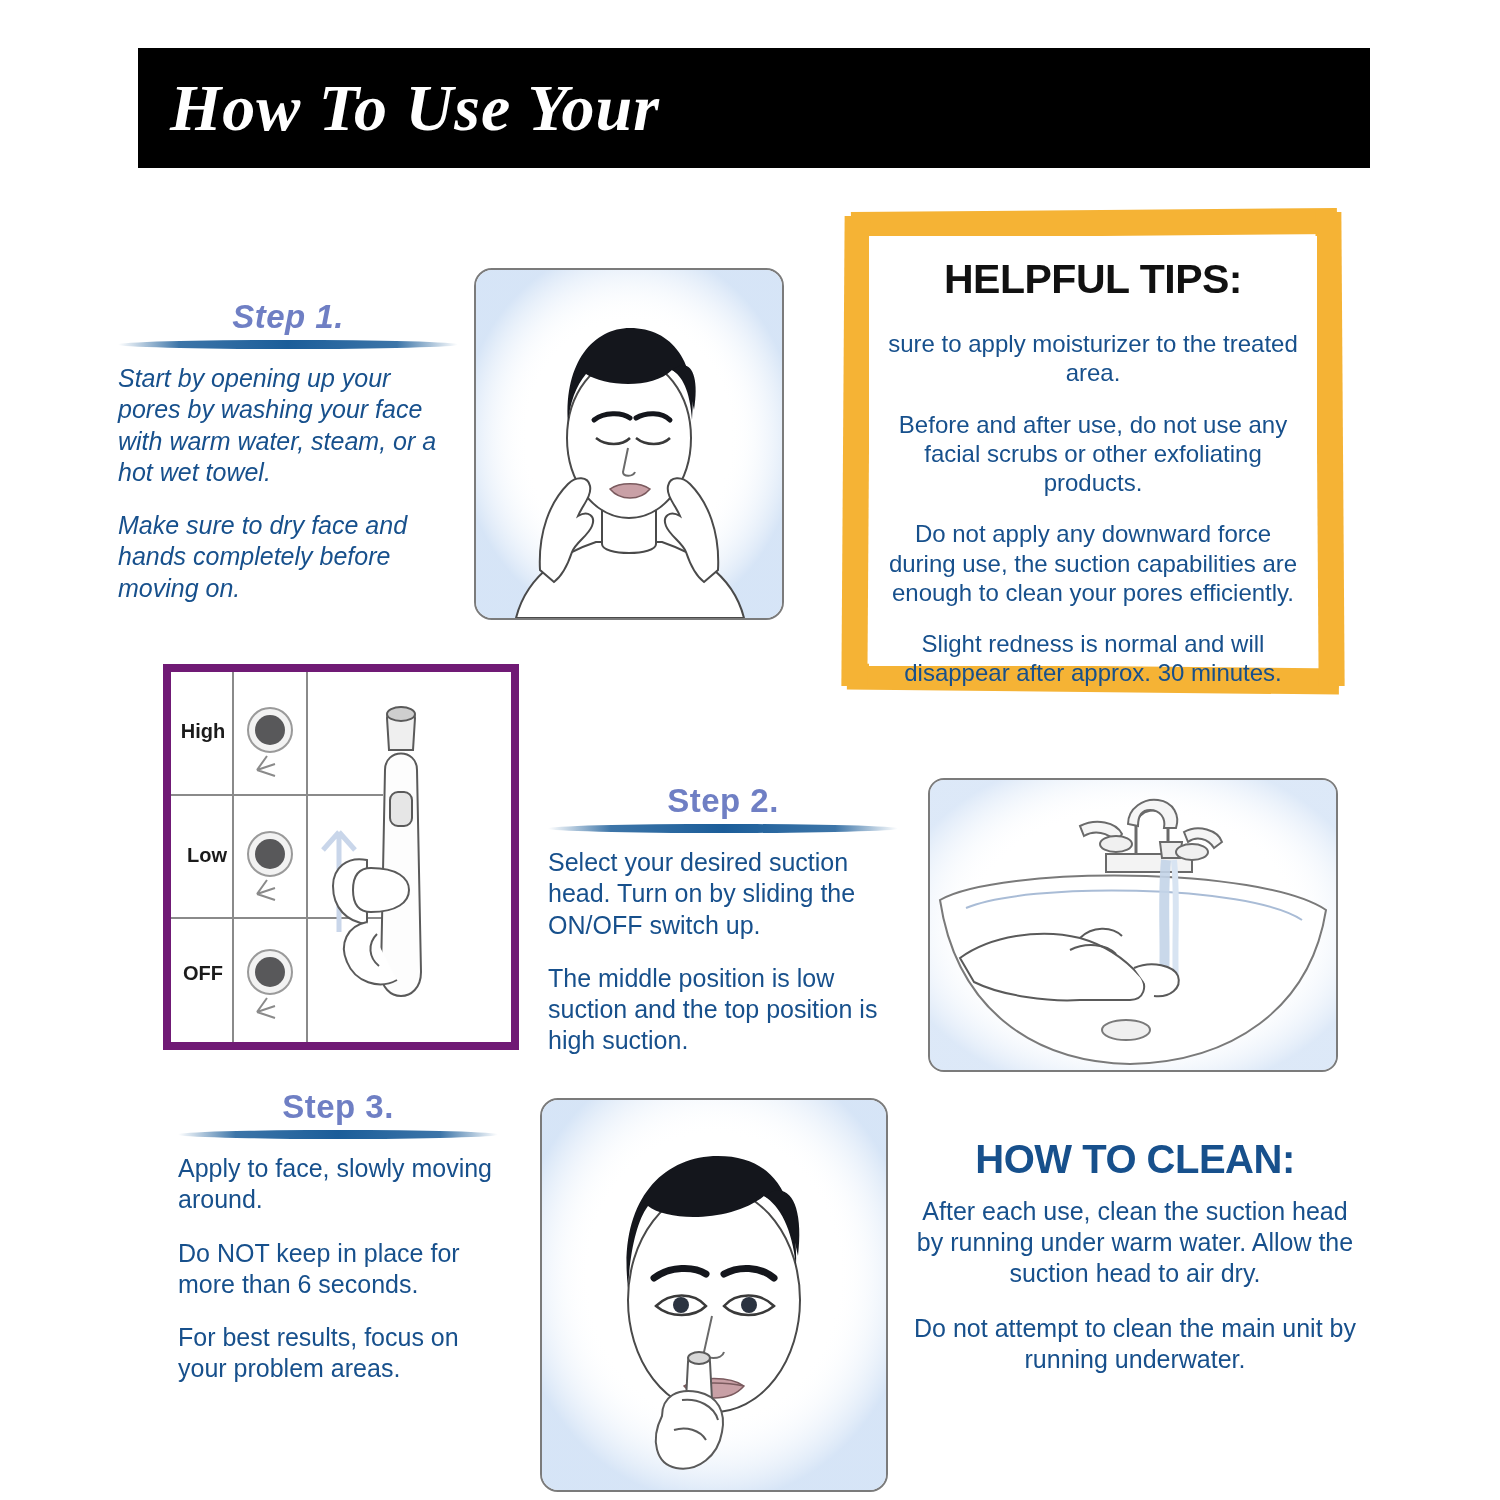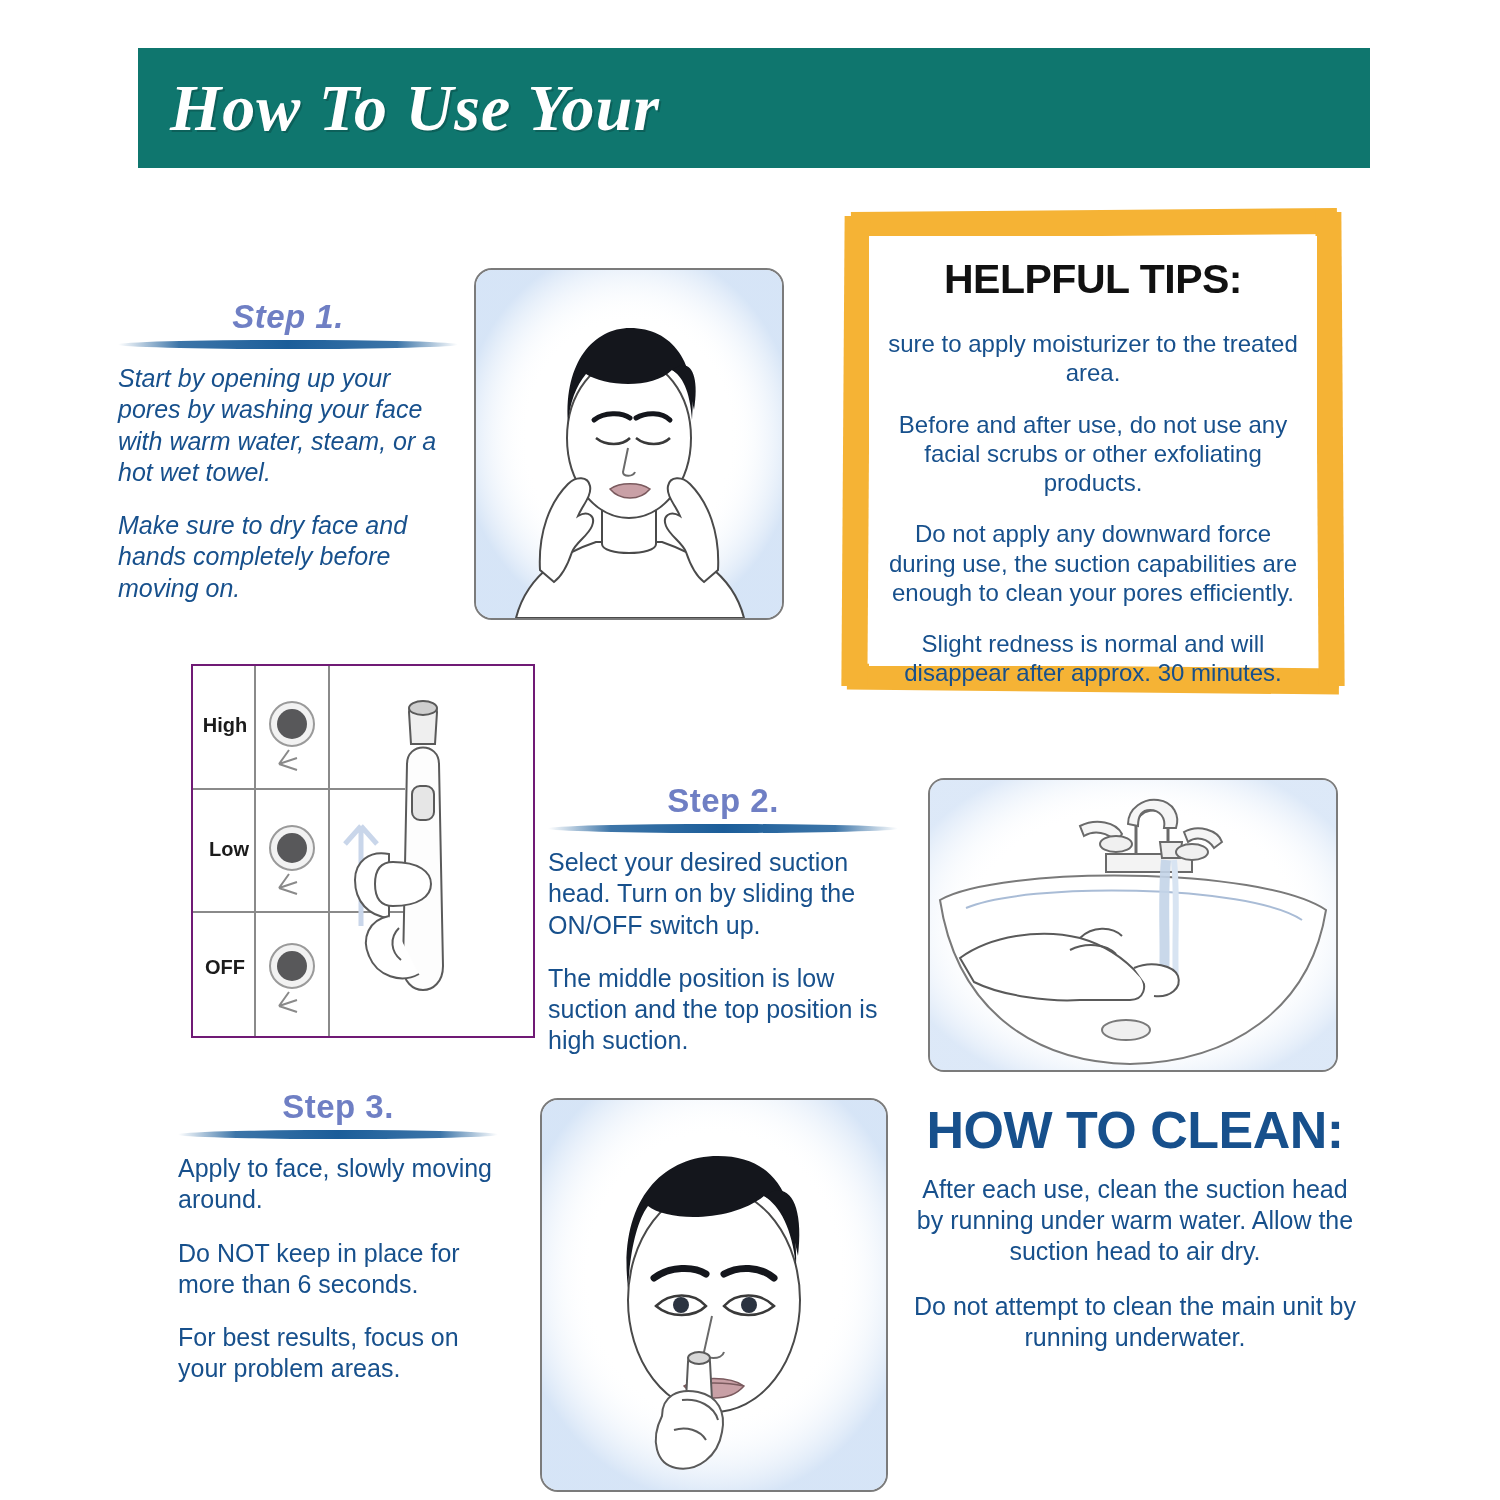--- a/index.html
+++ b/index.html
@@ -15,21 +15,21 @@
     overflow: hidden;
   }
 
   
   #header-banner {
     position: absolute;
     left: 138px;
     top: 48px;
     width: 1232px;
     height: 120px;
-    background: #0f766e;
+    background: #000000;
     display: flex;
     align-items: center;
   }
   #header-title {
     color: #ffffff;
     font-family: "Liberation Serif", serif;
     font-weight: bold;
     font-size: 66px;
     font-style: italic;
     letter-spacing: 1px;
@@ -116,24 +116,23 @@
   #tips-body p { margin: 0 0 22px 0; }
   #tips-body p:last-child { margin-bottom: 0; }
 
   
   #switch-image {
     position: absolute;
     left: 163px;
     top: 664px;
     width: 340px;
     height: 370px;
-    border: 2px solid #701a75;
+    border: 8px solid #701a75;
     background: #fff;
     overflow: hidden;
-    margin-left: 28px;
   }
   .switch-label {
     position: absolute;
     font-size: 20px;
     font-weight: bold;
     color: #1b1b1b;
     width: 60px;
     text-align: center;
   }
 
@@ -178,24 +177,25 @@
   
   #clean-block {
     position: absolute;
     left: 910px;
     top: 1100px;
     width: 450px;
   }
   #clean-heading {
     color: #17508c;
     font-weight: bold;
-    font-size: 52px;
+    font-size: 40px;
     letter-spacing: -0.5px;
     text-align: center;
     margin-bottom: 14px;
+    margin-top: 37px;
   }
   #clean-body { color: #17508c; font-size: 25px; line-height: 1.24; text-align: center; }
   #clean-body p { margin: 0 0 24px 0; }
   #clean-body p:last-child { margin-bottom: 0; }
 
   svg { display: block; }
 </style>
 </head>
 <body>
 

